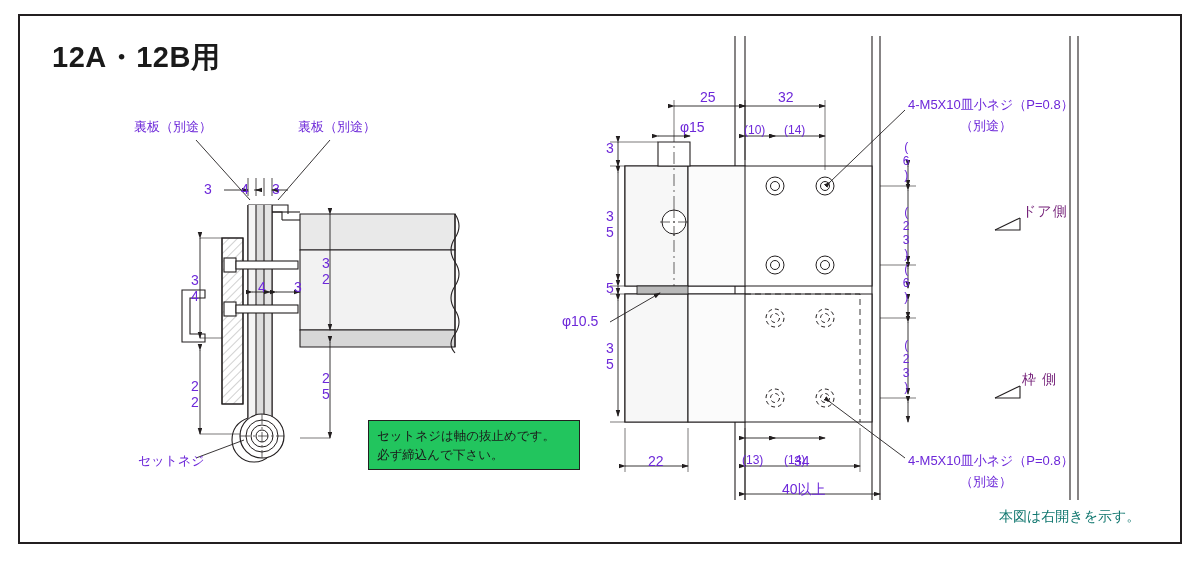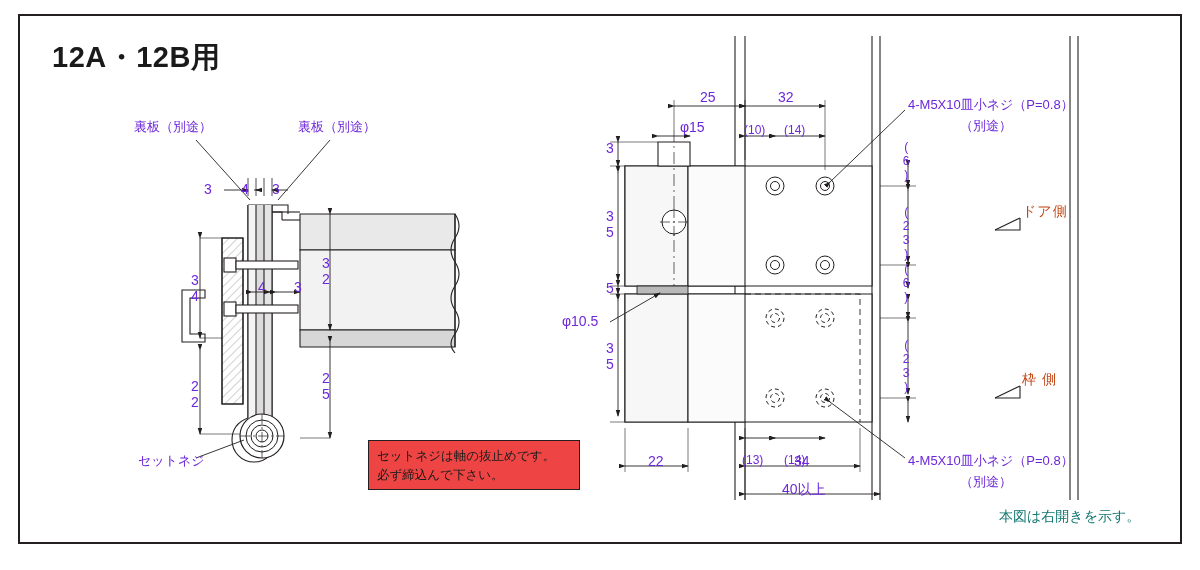--- a/index.html
+++ b/index.html
@@ -55,26 +55,26 @@
     position: absolute;
     left: 0;
     top: 0;
     width: 1200px;
     height: 570px;
     pointer-events: none;
   }
   .noteBox {
     position: absolute;
     left: 368px;
-    top: 440px;
+    top: 420px;
     width: 212px;
     height: 50px;
     border: 1px solid #231f20;
     box-sizing: border-box;
-    background: #ef4444;
+    background: #22c55e;
   }
   .noteBox .t {
     position: absolute;
     left: 8px;
     top: 6px;
     font-size: 12.5px;
     line-height: 1.45;
     color: #1a1a1a;
     white-space: nowrap;
   }
@@ -90,21 +90,21 @@
     position: absolute;
     left: 999px;
     top: 508px;
     font-size: 14px;
     color: #0f766e;
     white-space: nowrap;
   }
   .sideLabel {
     position: absolute;
     font-size: 14px;
-    color: #c2410c;
+    color: #701a75;
     white-space: nowrap;
     letter-spacing: 1px;
   }
 </style>
 </head>
 <body>
 
 <div id="page">
 
   <div id="frame"></div>

